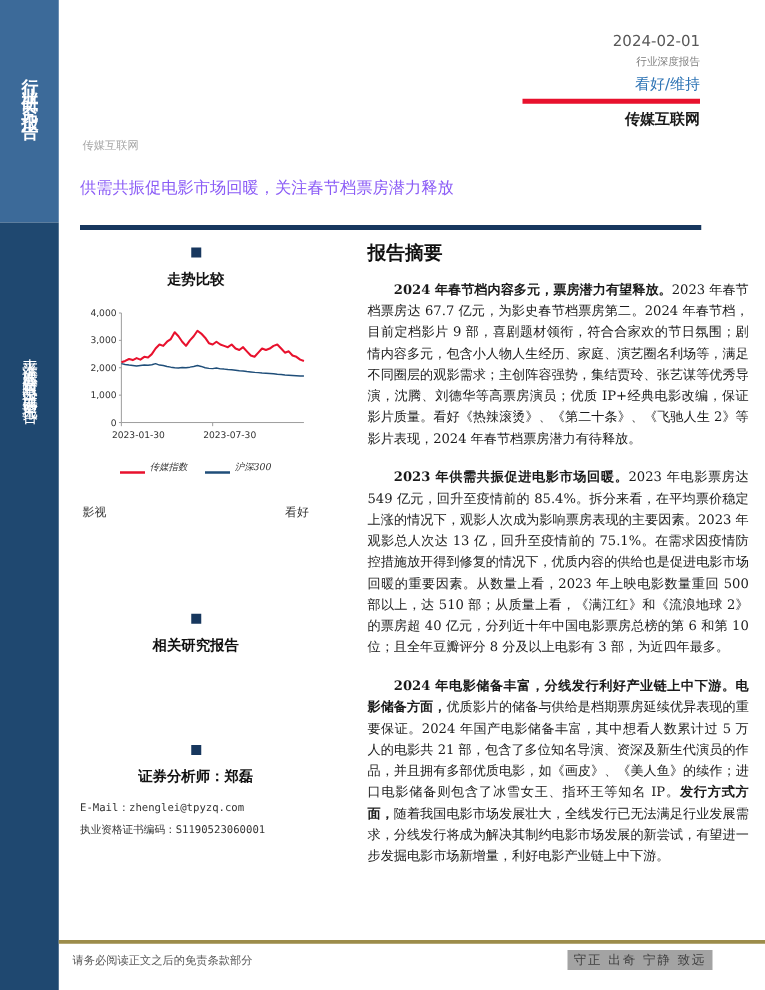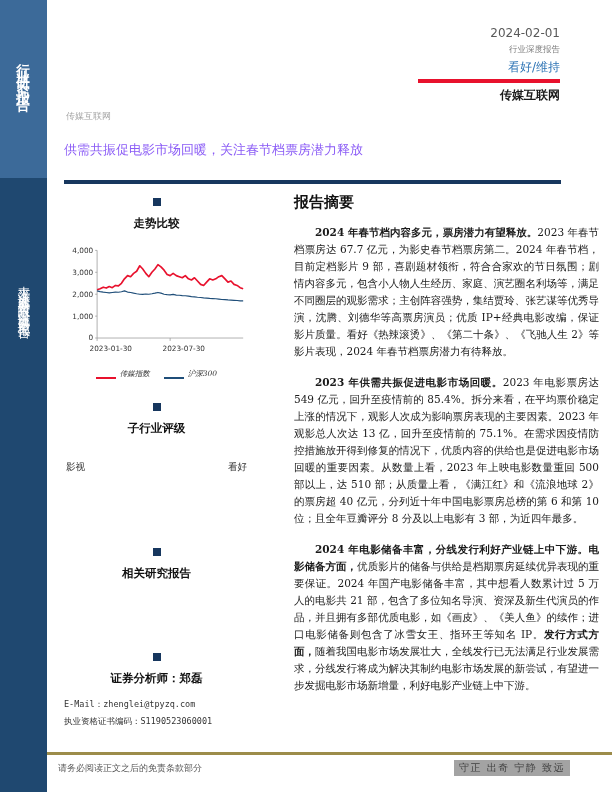--- a/index.html
+++ b/index.html
@@ -118,24 +118,20 @@
             <span class="dash" style="background: rgb(232, 17, 45);"></span>
             <span>传媒指数</span>
           </span>
           <span class="item">
             <span class="dash" style="background: rgb(31, 78, 121);"></span>
             <span>沪深300</span>
           </span>
         </div>
     </div>
 
-    <div class="section-head mt-rating">
-      <span class="bullet"></span>
-      <span>子行业评级</span>
-    </div>
     <div class="rating-row">
       <span>影视</span>
       <span>看好</span>
     </div>
 
     <div class="section-head mt-reports">
       <span class="bullet"></span>
       <span>相关研究报告</span>
     </div>
 

